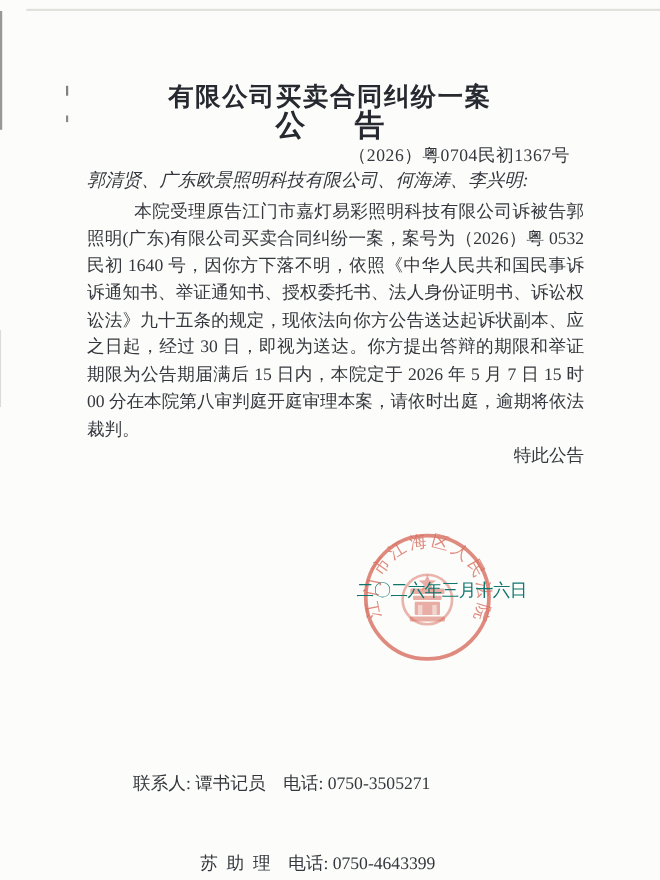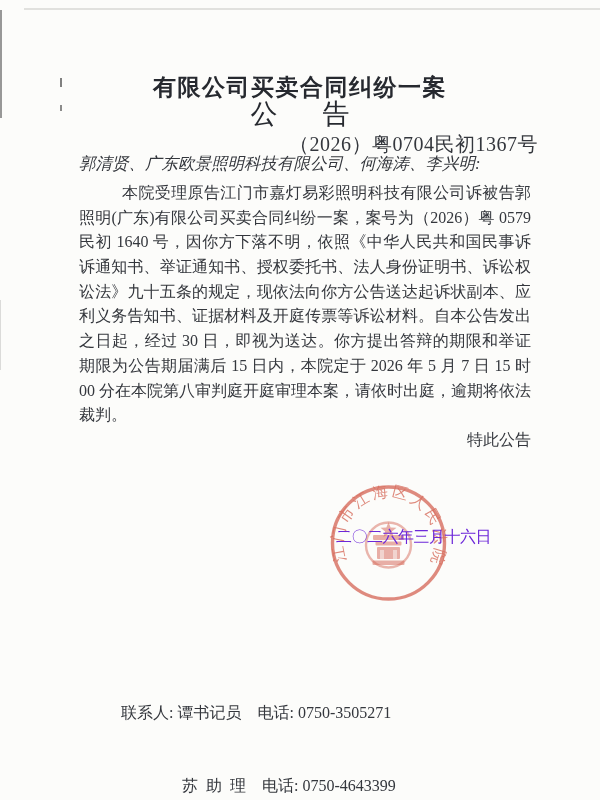--- a/index.html
+++ b/index.html
@@ -18,44 +18,44 @@
   .speck1{position:absolute;left:60px;top:78px;width:2px;height:9px;background:rgba(45,45,45,.6);}
   .speck2{position:absolute;left:60px;top:105px;width:2px;height:6px;background:rgba(45,45,45,.55);}
 
   .court-name{
     position:absolute;top:72px;left:0;width:600px;
     text-align:center;font-size:23px;font-weight:700;
     letter-spacing:1.5px;color:#26292f;white-space:nowrap;
   }
   .notice-title{
     position:absolute;top:96px;left:0;width:600px;
-    text-align:center;font-size:27px;font-weight:400;
+    text-align:center;font-size:27px;font-weight:700;
     letter-spacing:9px;text-indent:9px;color:#26292f;
   }
   .case-number{
-    position:absolute;top:131px;right:62px;
-    font-size:20px;letter-spacing:.5px;text-align:right;
+    position:absolute;top:131px;right:82px;
+    font-size:16px;letter-spacing:.5px;text-align:right;
   }
   .addressee{
     position:absolute;top:153px;left:79px;width:460px;
     font-size:16.5px;
     font-style:italic;
   }
   .body-block{
     position:absolute;top:181px;left:79px;width:452px;
     font-size:16px;line-height:24.7px;
   }
   .bline{text-align:justify;text-align-last:justify;height:24.7px;overflow:hidden;}
   .bline.ind{text-indent:43px;}
   .bline.no-just{text-align:left;text-align-last:auto;}
   .closing{text-indent:33px;text-align:right;height:24.7px;}
 
   .date-line{
-    position:absolute;top:527px;left:336px;
-    font-size:16px;letter-spacing:-0.5px;color:#6d28d9;z-index:3;white-space:nowrap;
+    position:absolute;top:527px;left:324px;
+    font-size:16px;letter-spacing:-0.5px;color:#0f766e;z-index:3;white-space:nowrap;
   }
   .seal{position:absolute;top:482px;left:328px;z-index:2;}
 
   .contact{
     position:absolute;top:652px;left:121px;
     font-size:16px;line-height:24.4px;white-space:pre;
   }
   .contact .indent2{padding-left:61px;}
 </style>
 </head>
@@ -69,25 +69,24 @@
   <div class="speck1"></div>
   <div class="speck2"></div>
 
   <div class="court-name">有限公司买卖合同纠纷一案</div>
   <div class="notice-title">公　告</div>
   <div class="case-number">（2026）粤0704民初1367号</div>
   <div class="addressee">郭清贤、广东欧景照明科技有限公司、何海涛、李兴明:</div>
 
   <div class="body-block">
     <div class="bline ind">本院受理原告江门市嘉灯易彩照明科技有限公司诉被告郭清</div>
-    <div class="bline">照明(广东)有限公司买卖合同纠纷一案，案号为（2026）粤 0579</div>
+    <div class="bline">照明(广东)有限公司买卖合同纠纷一案，案号为（2026）粤 0532</div>
     <div class="bline">民初 1640 号，因你方下落不明，依照《中华人民共和国民事诉</div>
     <div class="bline">诉通知书、举证通知书、授权委托书、法人身份证明书、诉讼权</div>
     <div class="bline">讼法》九十五条的规定，现依法向你方公告送达起诉状副本、应</div>
-    <div class="bline">利义务告知书、证据材料及开庭传票等诉讼材料。自本公告发出</div>
     <div class="bline">之日起，经过 30 日，即视为送达。你方提出答辩的期限和举证</div>
     <div class="bline">期限为公告期届满后 15 日内，本院定于 2026 年 5 月 7 日 15 时</div>
     <div class="bline">00 分在本院第八审判庭开庭审理本案，请依时出庭，逾期将依法</div>
     <div class="bline no-just">裁判。</div>
     <div class="closing">特此公告</div>
   </div>
 
   <svg class="seal" width="121" height="122" viewBox="0 0 121 122">
     <defs>
       <filter id="stampblur" x="-10%" y="-10%" width="120%" height="120%">

